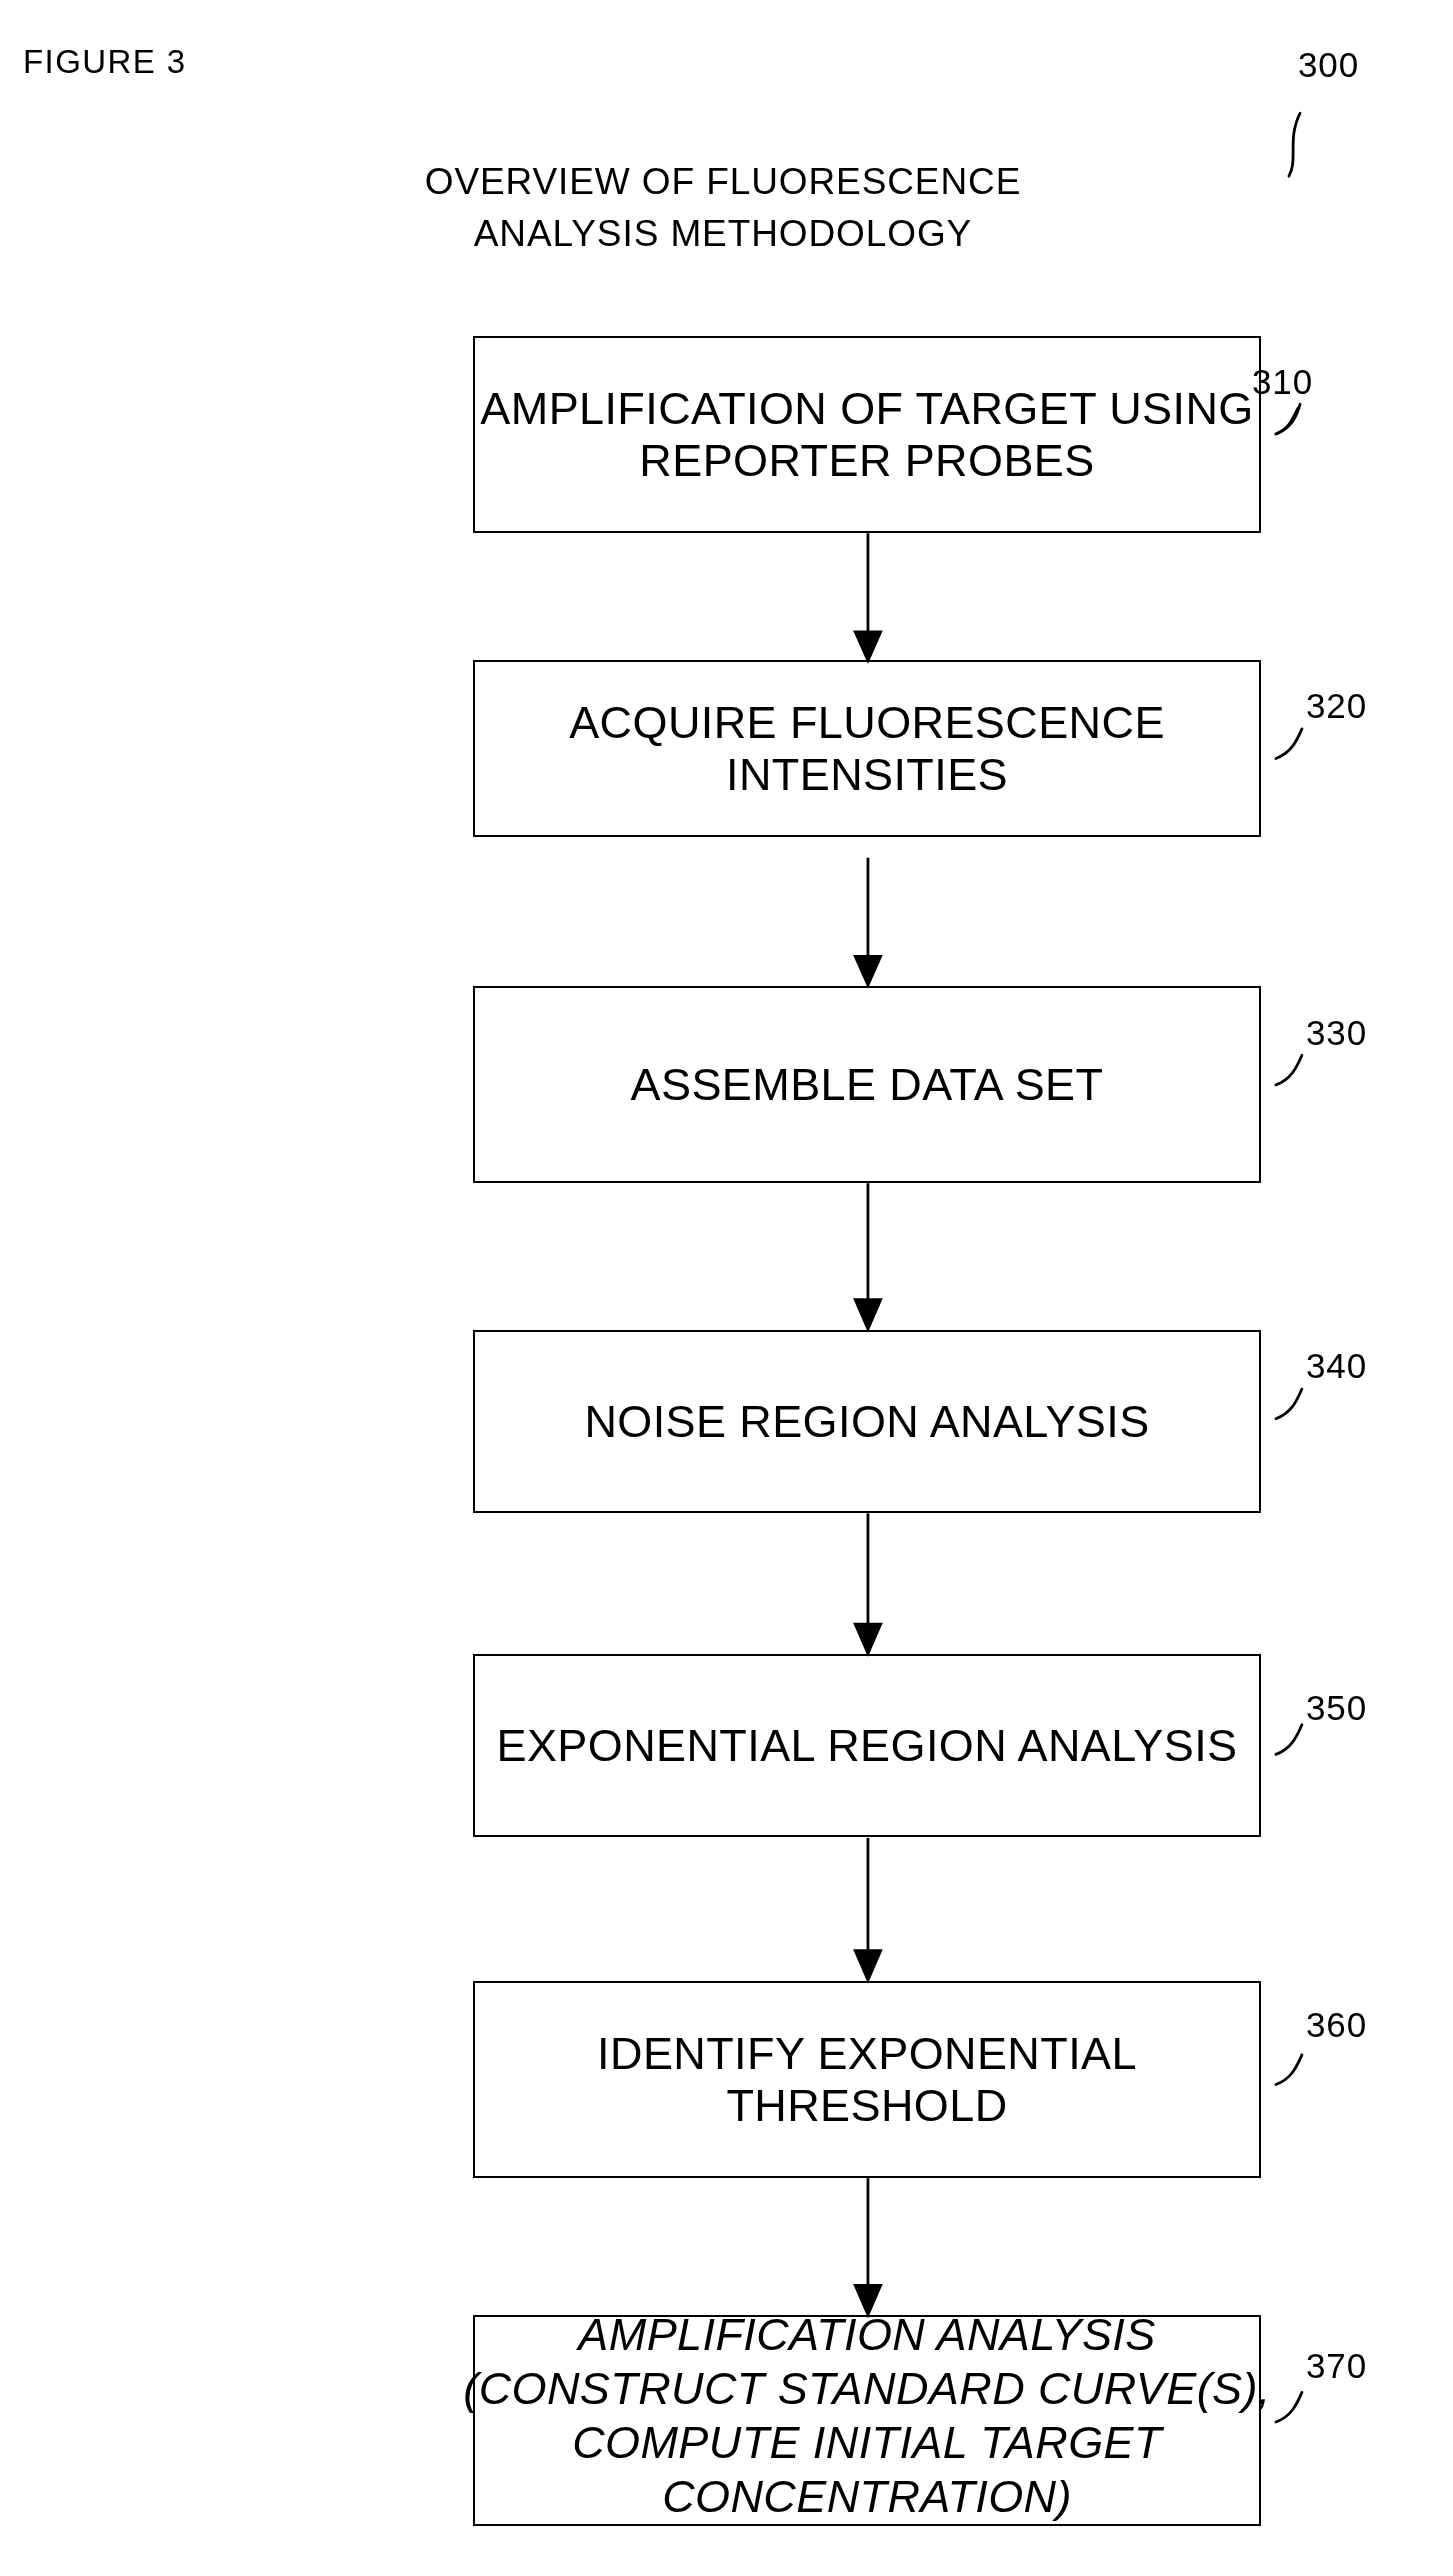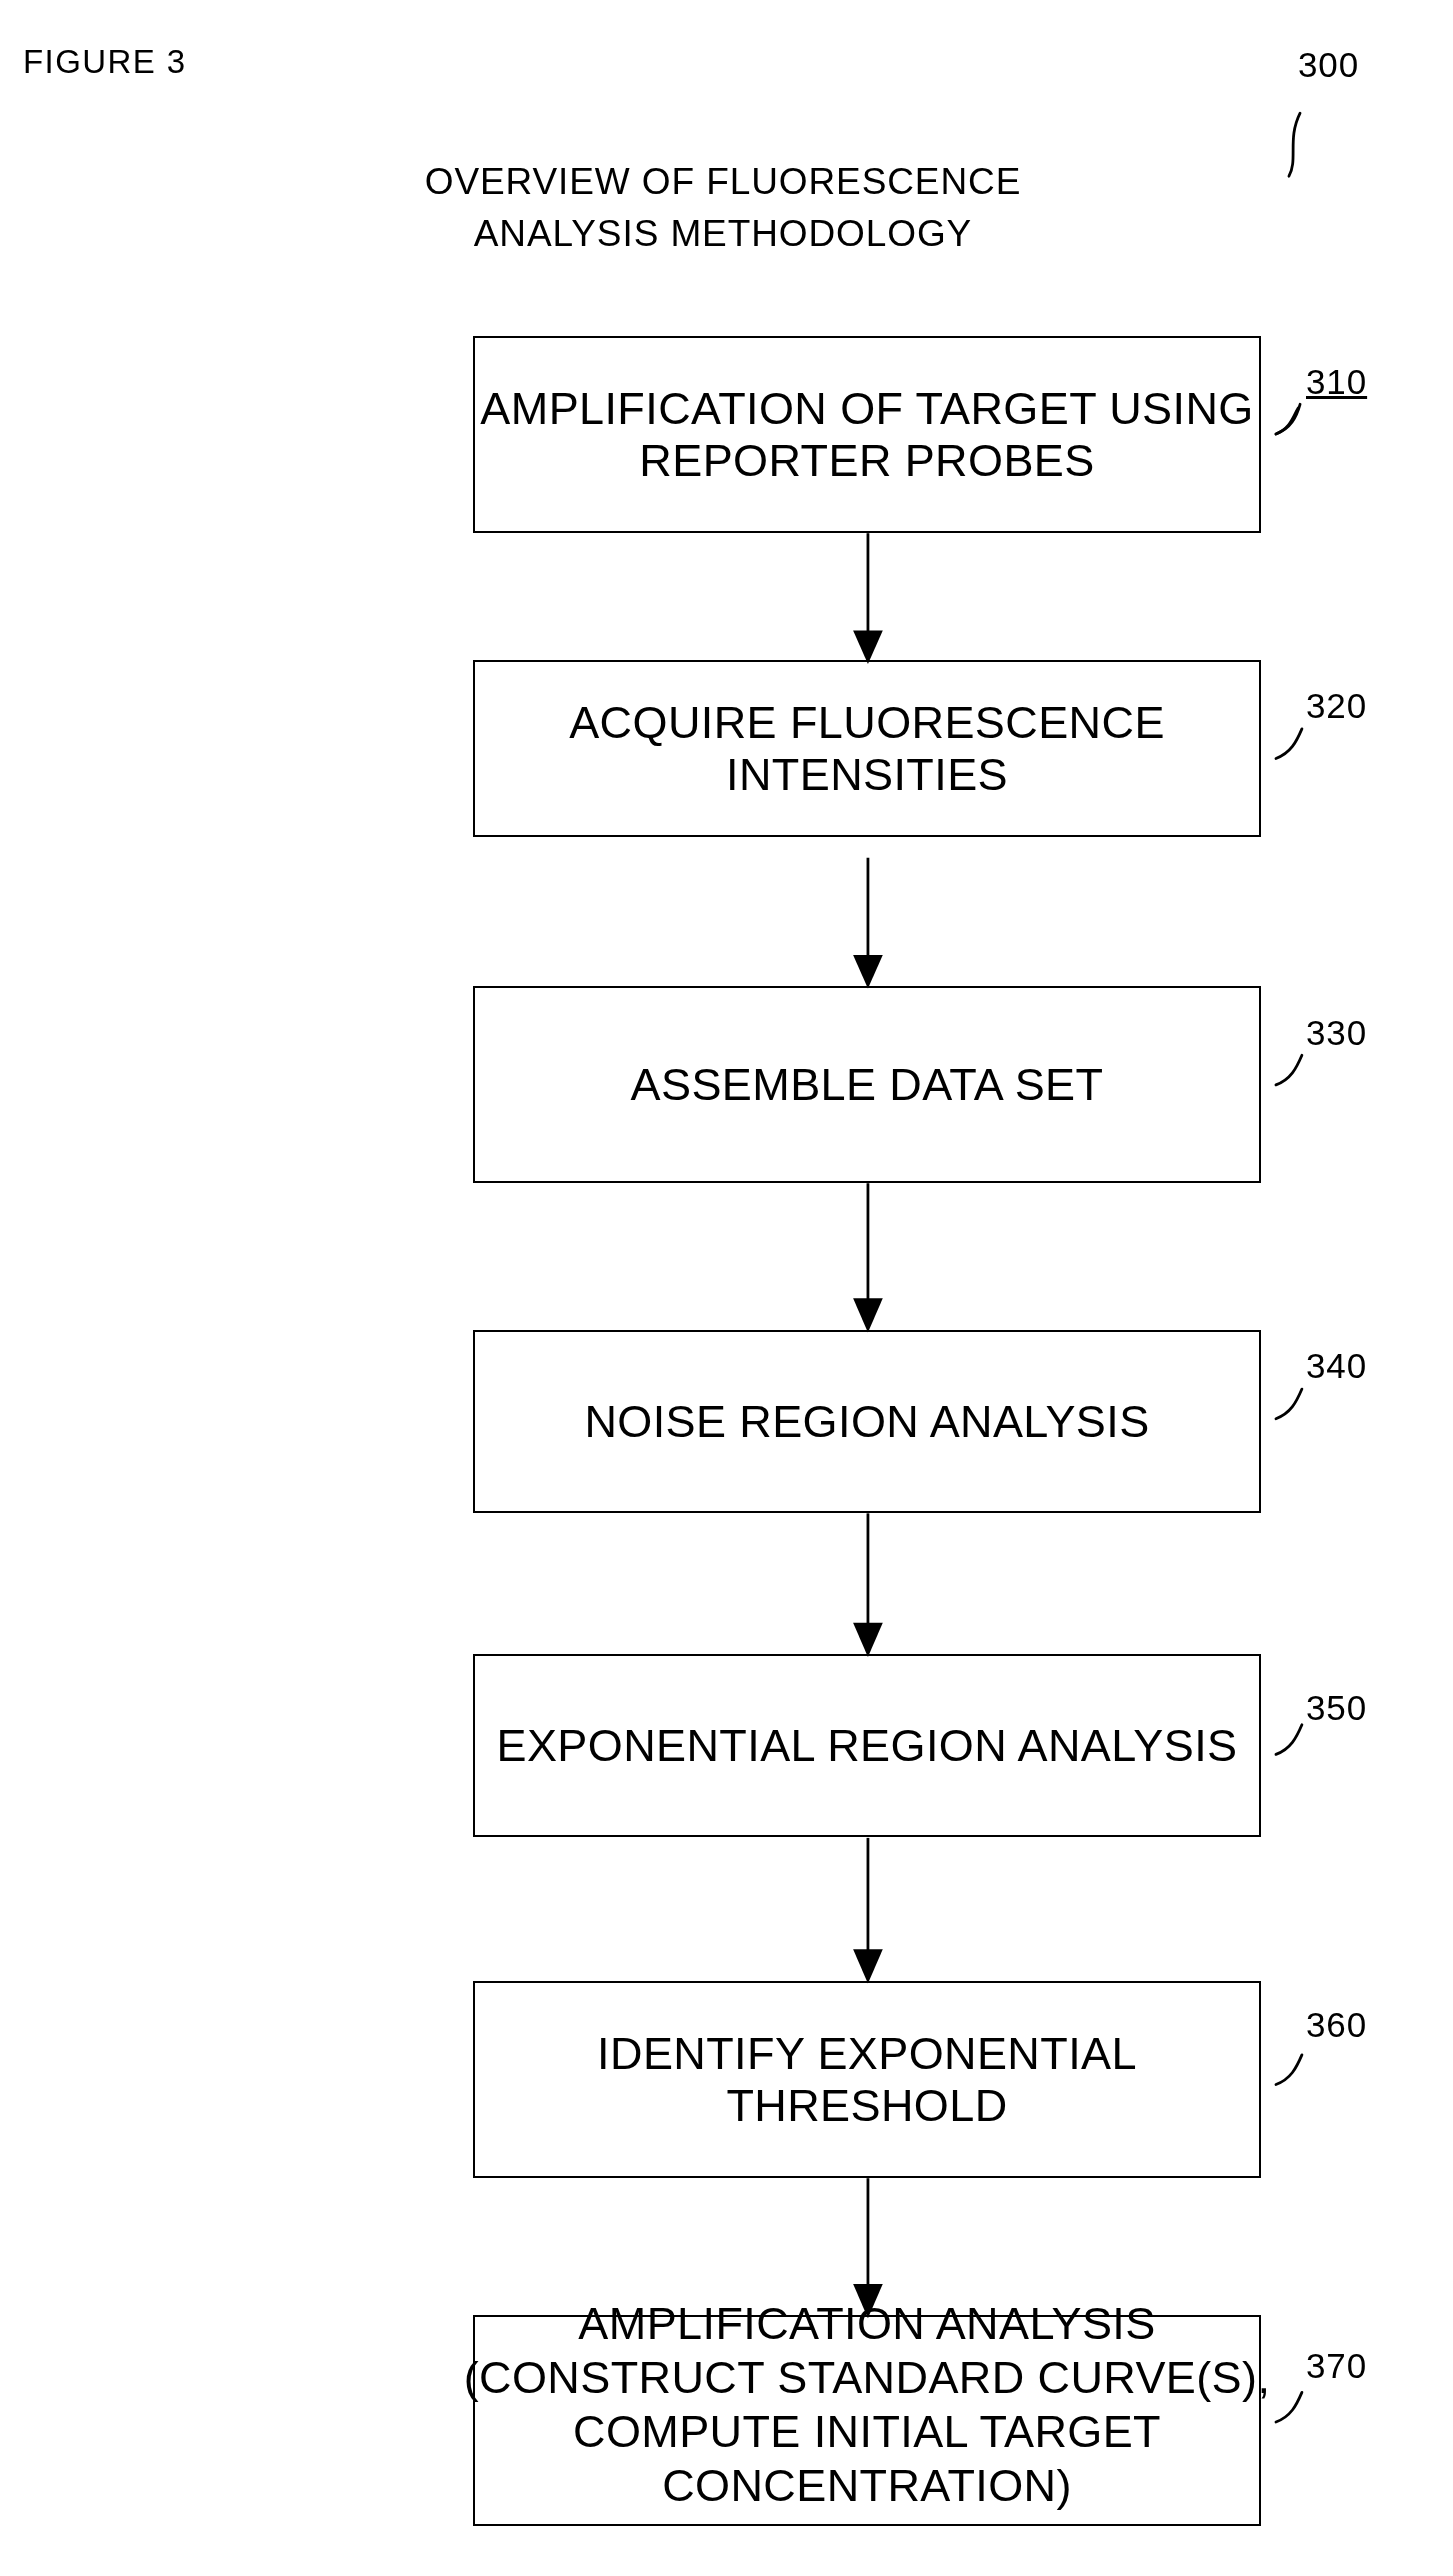--- a/index.html
+++ b/index.html
@@ -63,21 +63,22 @@
     font-size: 45px;
     line-height: 52px;
     letter-spacing: 0.4px;
     padding: 0 9.3px;
     display: block;
   }
   .proc-box .box-text .ln { display: block; white-space: nowrap; }
 
   
   .proc-box.overflow-text {
-    align-items: flex-start;
+    align-items: flex-end;
+    font-style: italic;
   }
   .proc-box.overflow-text .box-text {
     margin-top: -20.4px;
     line-height: 54px;
   }
 
   
   .ref-num {
     position: absolute;
     font-size: 35px;
@@ -107,21 +108,21 @@
   </div>
 
   <div class="ref-num" style="left:1298px; top:45px;">300</div>
 
   <div class="proc-box" style="left:473px; top:336px; width:788px; height:197px;">
     <span class="box-text">
       <span class="ln">AMPLIFICATION OF TARGET USING</span>
       <span class="ln">REPORTER PROBES</span>
     </span>
   </div>
-  <div class="ref-num" style="left:1306px; top:362px;text-decoration:underline;">310</div>
+  <div class="ref-num" style="left:1252px; top:362px;">310</div>
 
   <div class="proc-box" style="left:473px; top:660px; width:788px; height:177px;">
     <span class="box-text">
       <span class="ln">ACQUIRE FLUORESCENCE</span>
       <span class="ln">INTENSITIES</span>
     </span>
   </div>
   <div class="ref-num" style="left:1306px; top:686px;">320</div>
 
   <div class="proc-box" style="left:473px; top:986px; width:788px; height:197px;">

